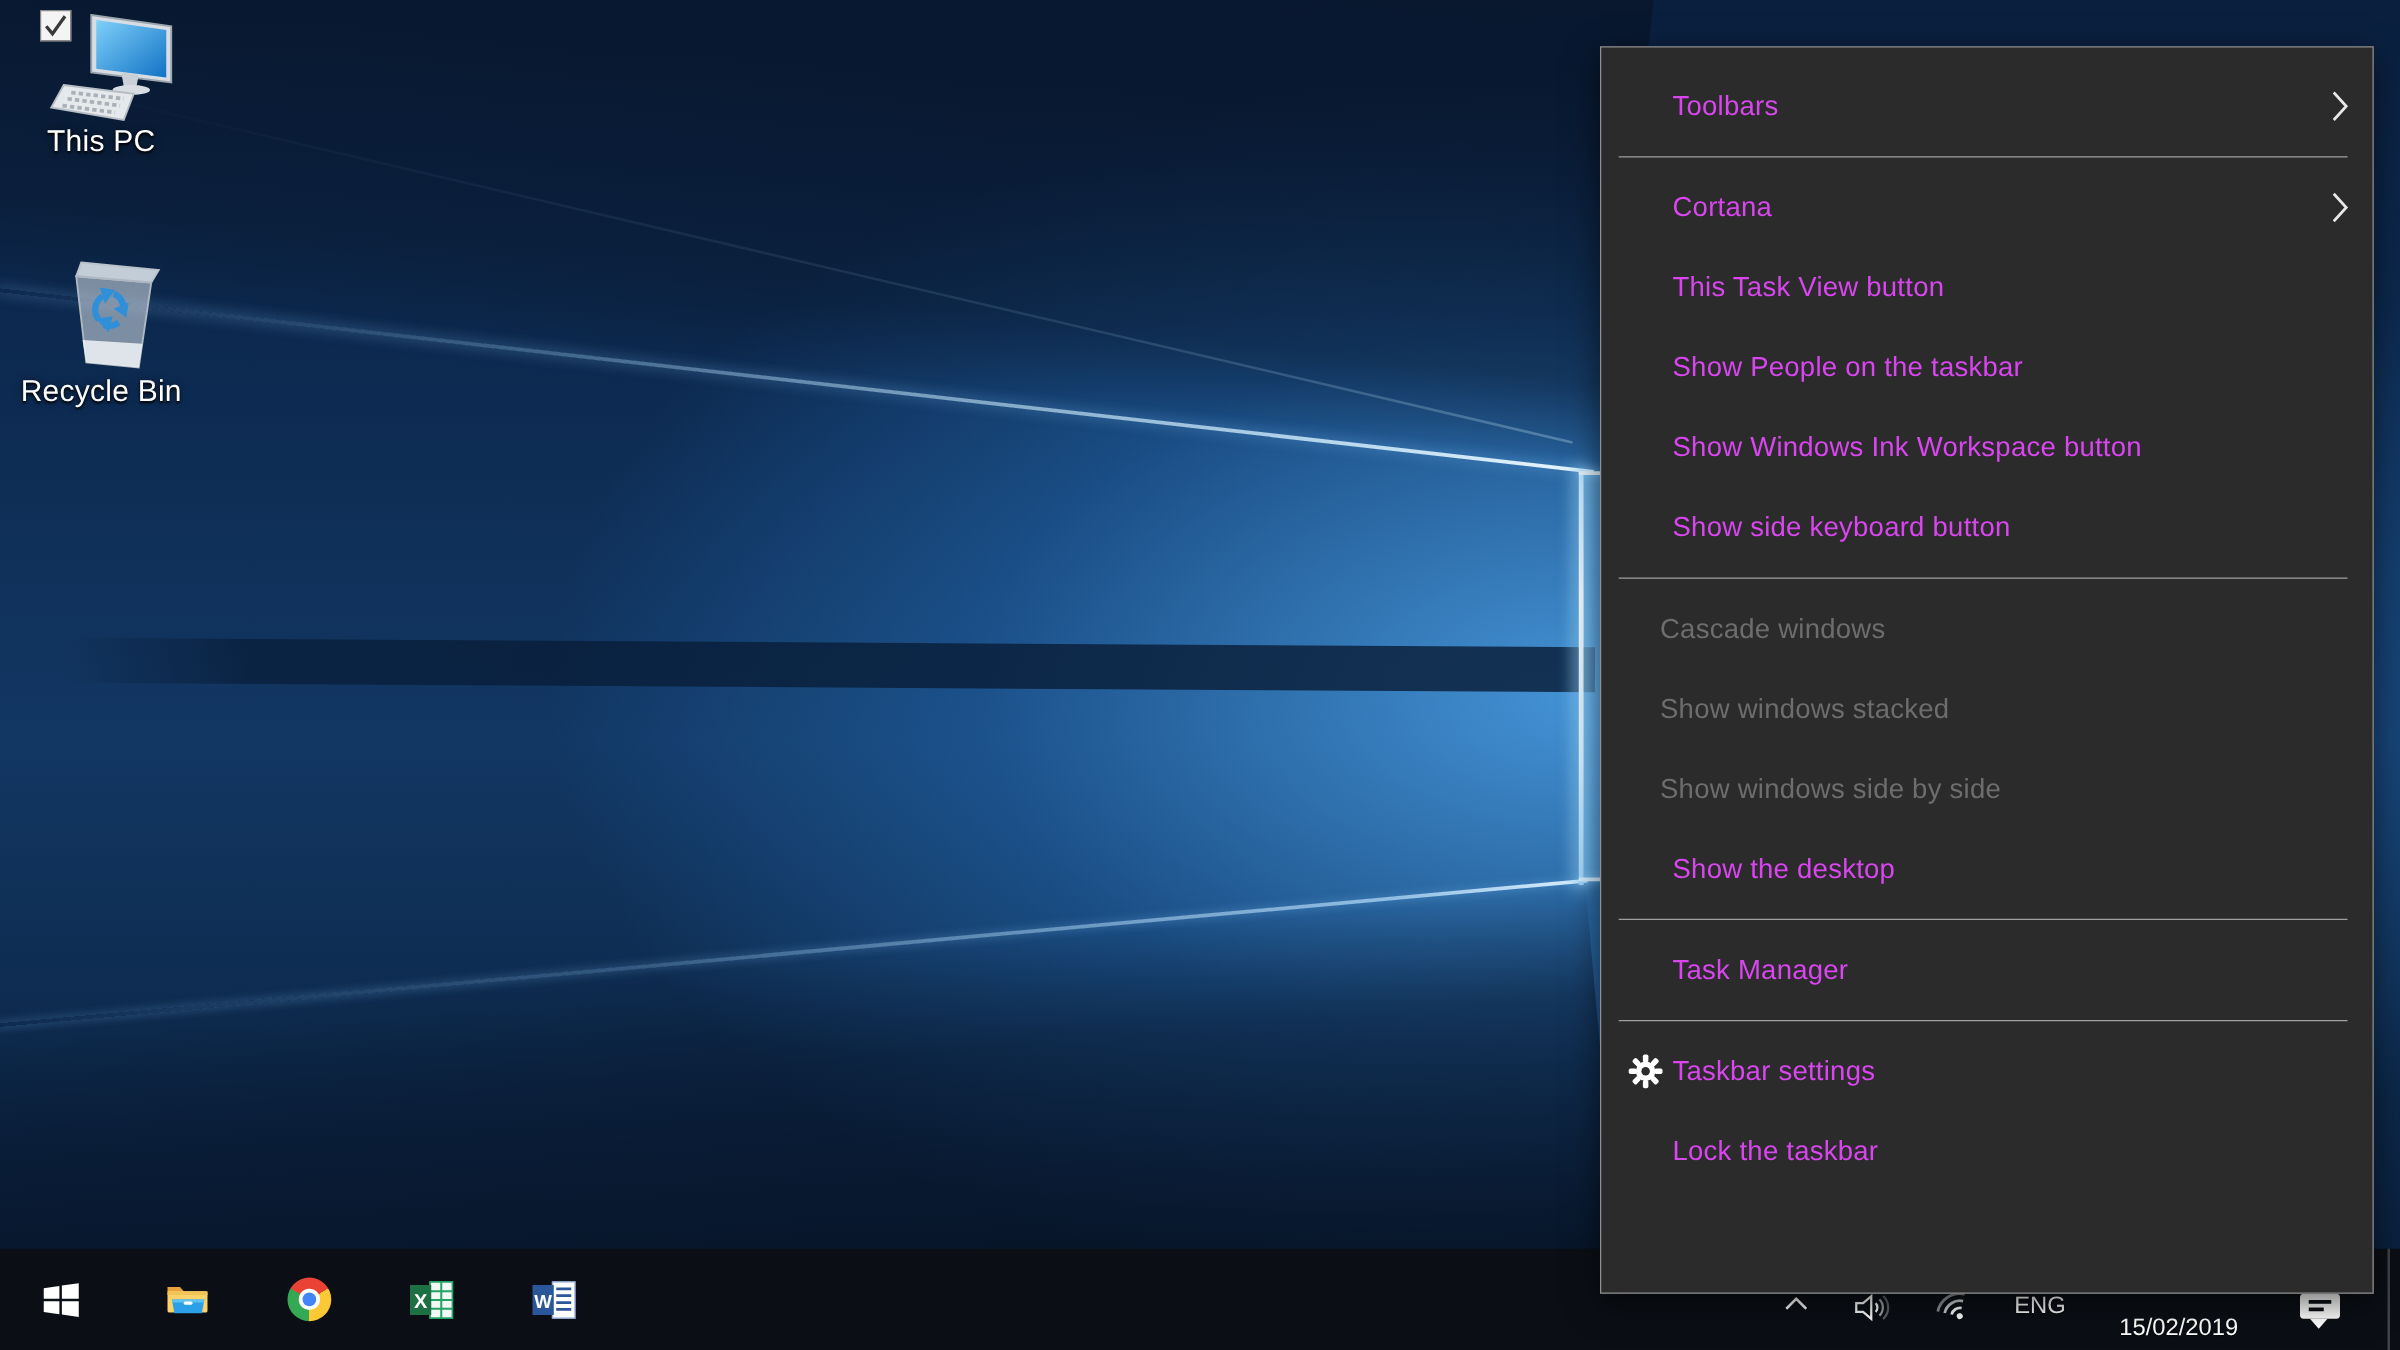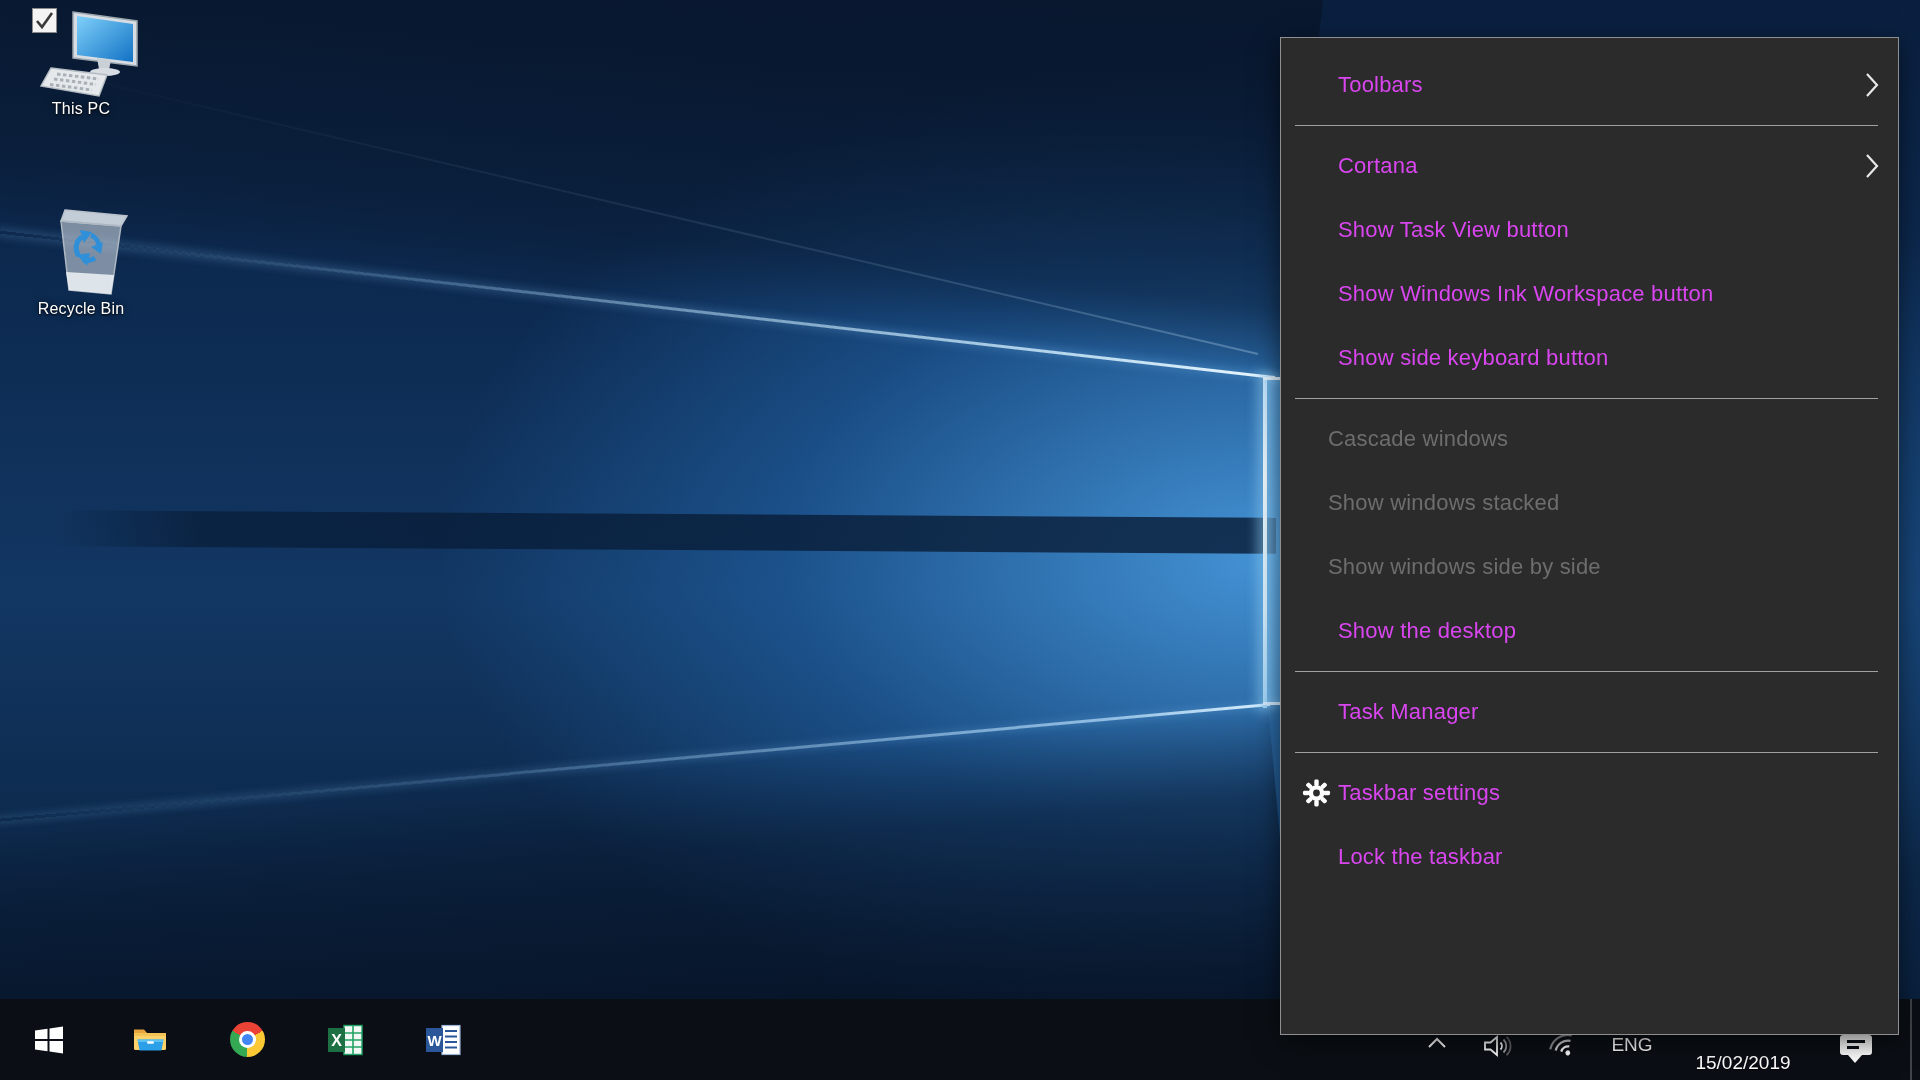--- a/index.html
+++ b/index.html
@@ -36,21 +36,21 @@
   .wp-window-line { left:1263px; top:376px; width:4px; height:332px;
     background:linear-gradient(to bottom,#bfe4ff,#eefaff 30%,#d6efff 70%,#9fd4f8);
     box-shadow:0 0 14px 3px rgba(150,215,255,0.8); }
   .wp-pane { left:1267px; top:380px; width:13px; height:325px; background:rgba(120,195,250,0.45); }
   .wp-pane-top { left:1263px; top:377px; width:19px; height:3px; background:#dff2ff; box-shadow:0 0 8px rgba(160,220,255,0.8); }
   .wp-pane-bot { left:1263px; top:702px; width:19px; height:3px; background:#d2ecff; box-shadow:0 0 8px rgba(160,220,255,0.7); }
 
   
   .desk-icon { position:absolute; width:160px; text-align:center; }
   .desk-icon .glyph { display:block; margin:0 auto; }
-  .icon-label { color:#fff; font-size:16px; letter-spacing:0.2px;
+  .icon-label { color:#fff; font-size:24px; letter-spacing:0.2px;
     text-shadow:0 1px 2px rgba(0,0,0,0.95), 0 0 6px rgba(0,0,0,0.6); }
   .this-pc { left:1px; top:8px; }
   .recycle { left:1px; top:196px; }
   .checkbox { position:absolute; left:32px; top:8px; width:25px; height:25px;
     background:#f4f4f4; border:1px solid #8a8a8a; }
 
   
   .taskbar { position:absolute; left:0; top:999px; width:1920px; height:81px;
     background:#0b0f15; z-index:5; }
   .tb-btn { position:absolute; top:0; height:81px; width:48px;
@@ -238,21 +238,24 @@
     <div class="menu-sep"></div>
 
     <div class="menu-item">
       <span>Cortana</span>
       <svg class="sub-arrow" width="16" height="28" viewBox="0 0 16 28">
         <polyline points="3,3 13,14 3,25" fill="none" stroke="#e8e8e8" stroke-width="2.2"></polyline>
       </svg>
     </div>
 
     <div class="menu-item">
-      <span>Show Task View button</span>
+      <span>This Task View button</span>
+    </div>
+    <div class="menu-item">
+      <span>Show People on the taskbar</span>
     </div>
     <div class="menu-item">
       <span>Show Windows Ink Workspace button</span>
     </div>
     <div class="menu-item">
       <span>Show side keyboard button</span>
     </div>
 
     <div class="menu-sep"></div>
 

